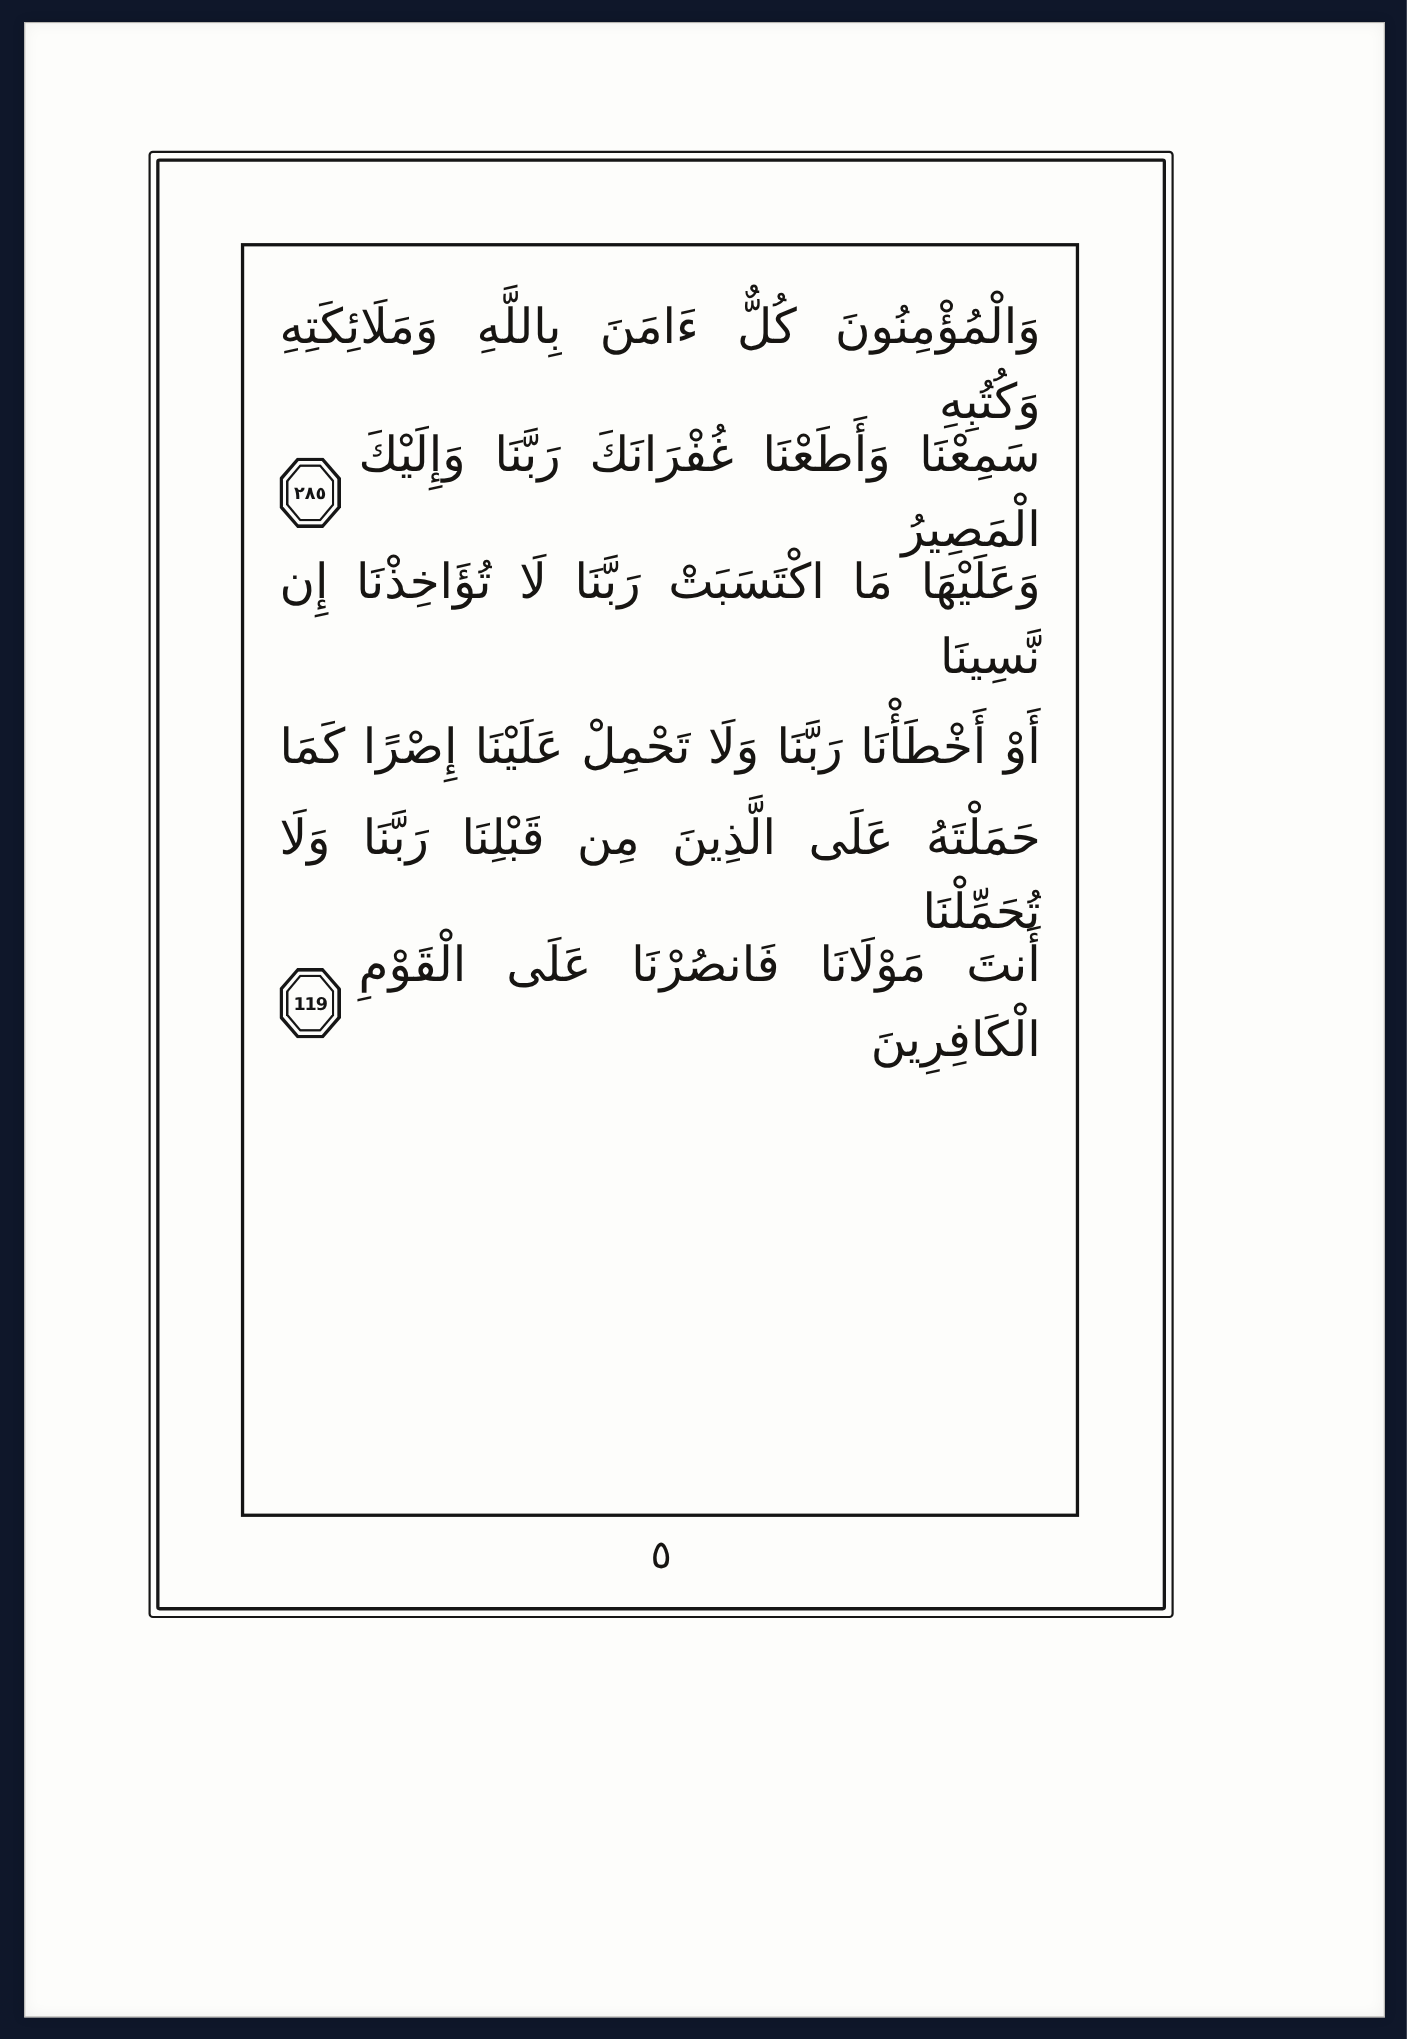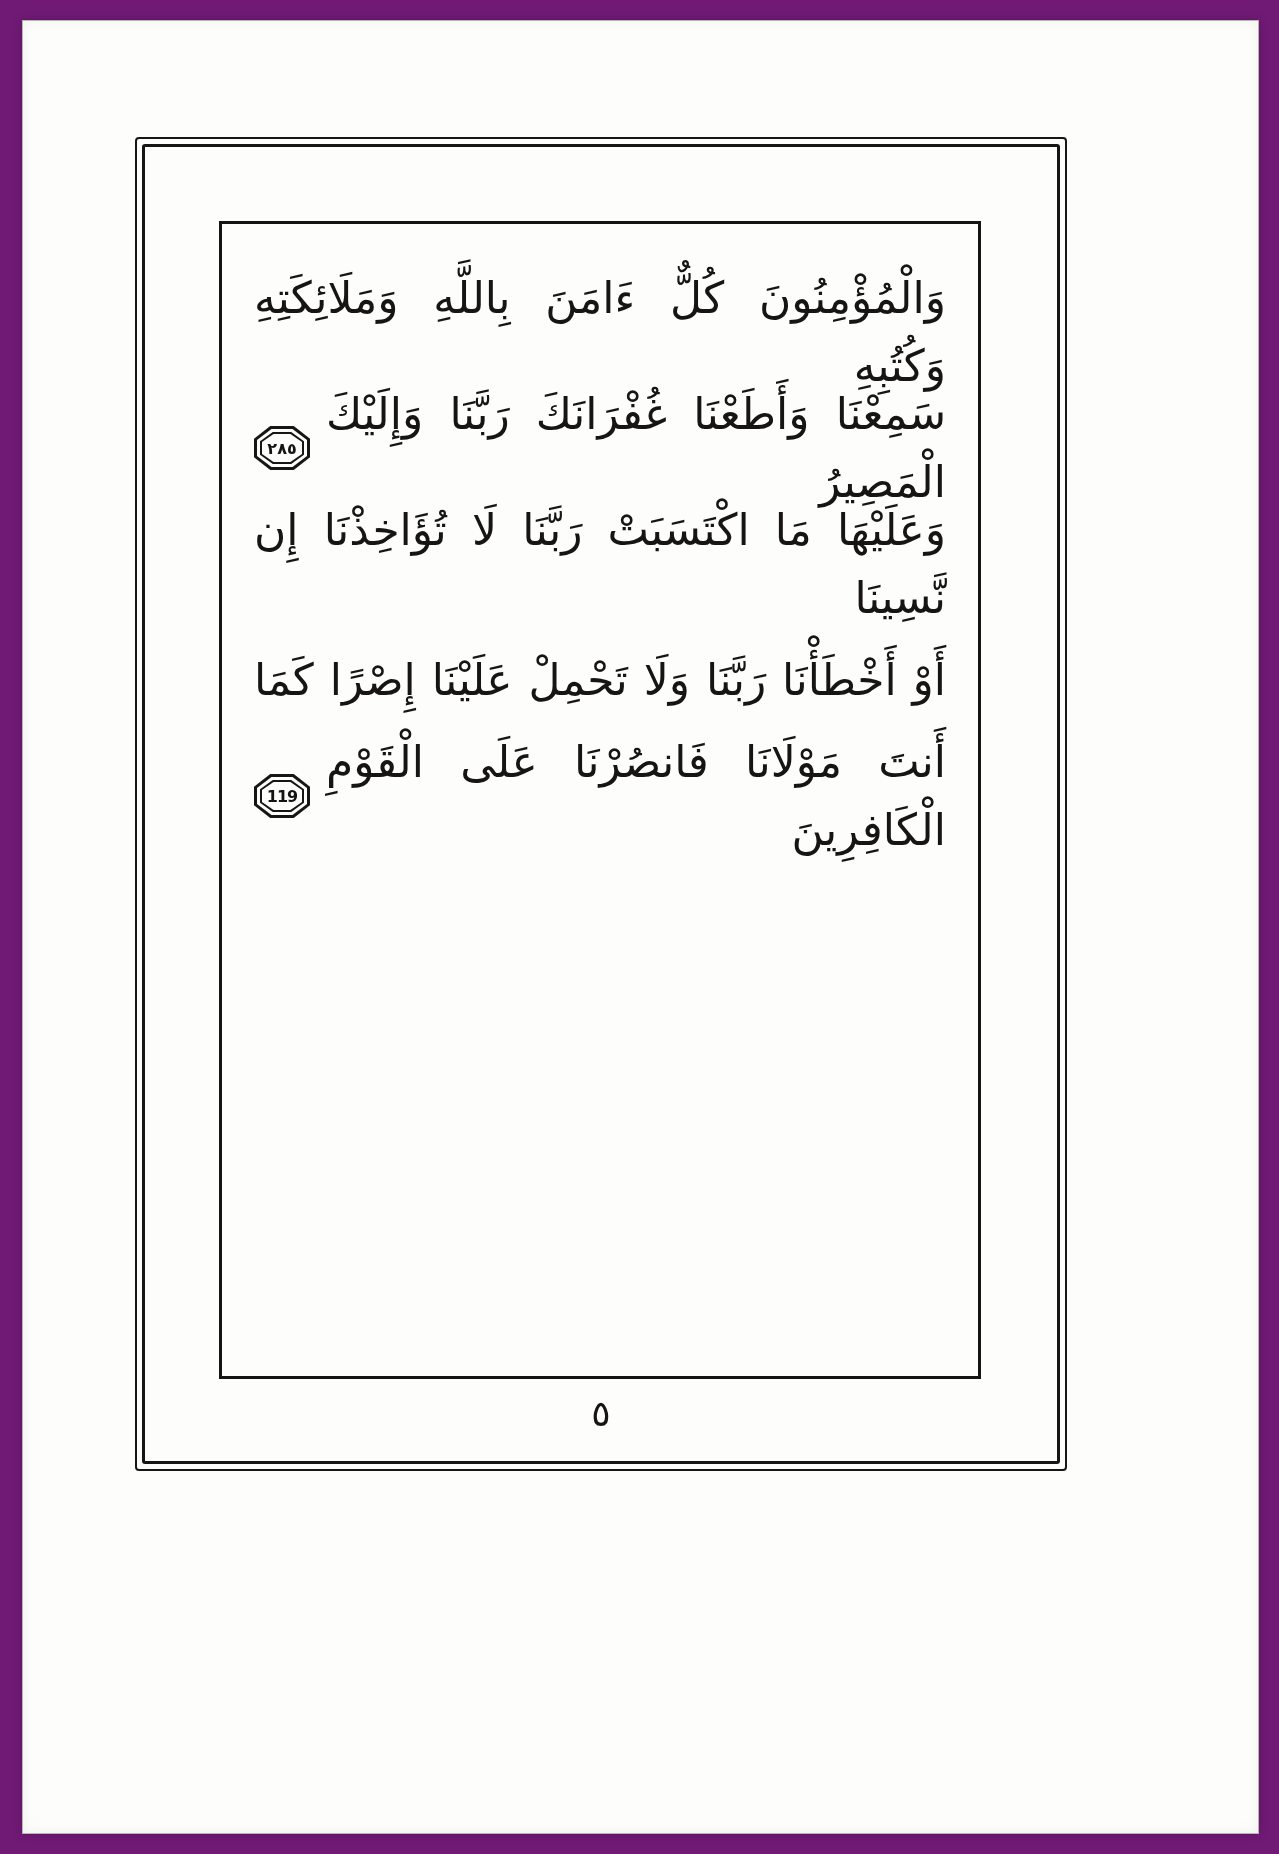--- a/index.html
+++ b/index.html
@@ -1,20 +1,20 @@
 <!DOCTYPE html>
 <html lang="ar"><head>
 <meta charset="utf-8">
 <style>
   html, body { margin: 0; padding: 0; }
   .stage {
     position: relative;
     width: 1279px;
     height: 1854px;
-    background: #701a75;
+    background: #0f172a;
     overflow: hidden;
     font-family: "DejaVu Sans", sans-serif;
   }
   .sheet {
     position: absolute;
     left: 22px; top: 20px;
     width: 1235px; height: 1812px;
     background: #fdfdfb;
     border: 1px solid #b7b5b1;
     box-shadow: 0 0 10px rgba(0,0,0,0.18), inset 0 0 14px rgba(0,0,0,0.05);
@@ -61,21 +61,21 @@
     color: #171512;
     text-align: justify;
     text-align-last: justify;
     white-space: normal;
     letter-spacing: 0.5px;
   }
   
   .ayah-marker {
     position: relative;
     flex: 0 0 auto;
-    width: 56px; height: 44px;
+    width: 56px; height: 64px;
   }
   .ayah-marker .octa {
     position: absolute;
     clip-path: polygon(29% 0%, 71% 0%, 100% 29%, 100% 71%, 71% 100%, 29% 100%, 0% 71%, 0% 29%);
   }
   .ayah-marker .o1 { inset: 0;   background: #161616; }
   .ayah-marker .o2 { inset: 3px; background: #fdfdfb; }
   .ayah-marker .o3 { inset: 6px; background: #161616; }
   .ayah-marker .o4 { inset: 8px; background: #fdfdfb; }
   .ayah-marker .num {
@@ -121,20 +121,23 @@
 
 
       <div class="ayah-line">
         <span class="txt">وَعَلَيْهَا مَا اكْتَسَبَتْ رَبَّنَا لَا تُؤَاخِذْنَا إِن نَّسِينَا</span>
       </div>
 
       <div class="ayah-line">
         <span class="txt">أَوْ أَخْطَأْنَا رَبَّنَا وَلَا تَحْمِلْ عَلَيْنَا إِصْرًا كَمَا</span>
       </div>
 
+      <div class="ayah-line">
+        <span class="txt">حَمَلْتَهُ عَلَى الَّذِينَ مِن قَبْلِنَا رَبَّنَا وَلَا تُحَمِّلْنَا</span>
+      </div>
 
 
       <div class="ayah-line">
         <span class="txt">أَنتَ مَوْلَانَا فَانصُرْنَا عَلَى الْقَوْمِ الْكَافِرِينَ</span>
         <span class="ayah-marker">
           <span class="octa o1"></span>
           <span class="octa o2"></span>
           <span class="octa o3"></span>
           <span class="octa o4"></span>
           <span class="num">119</span>

